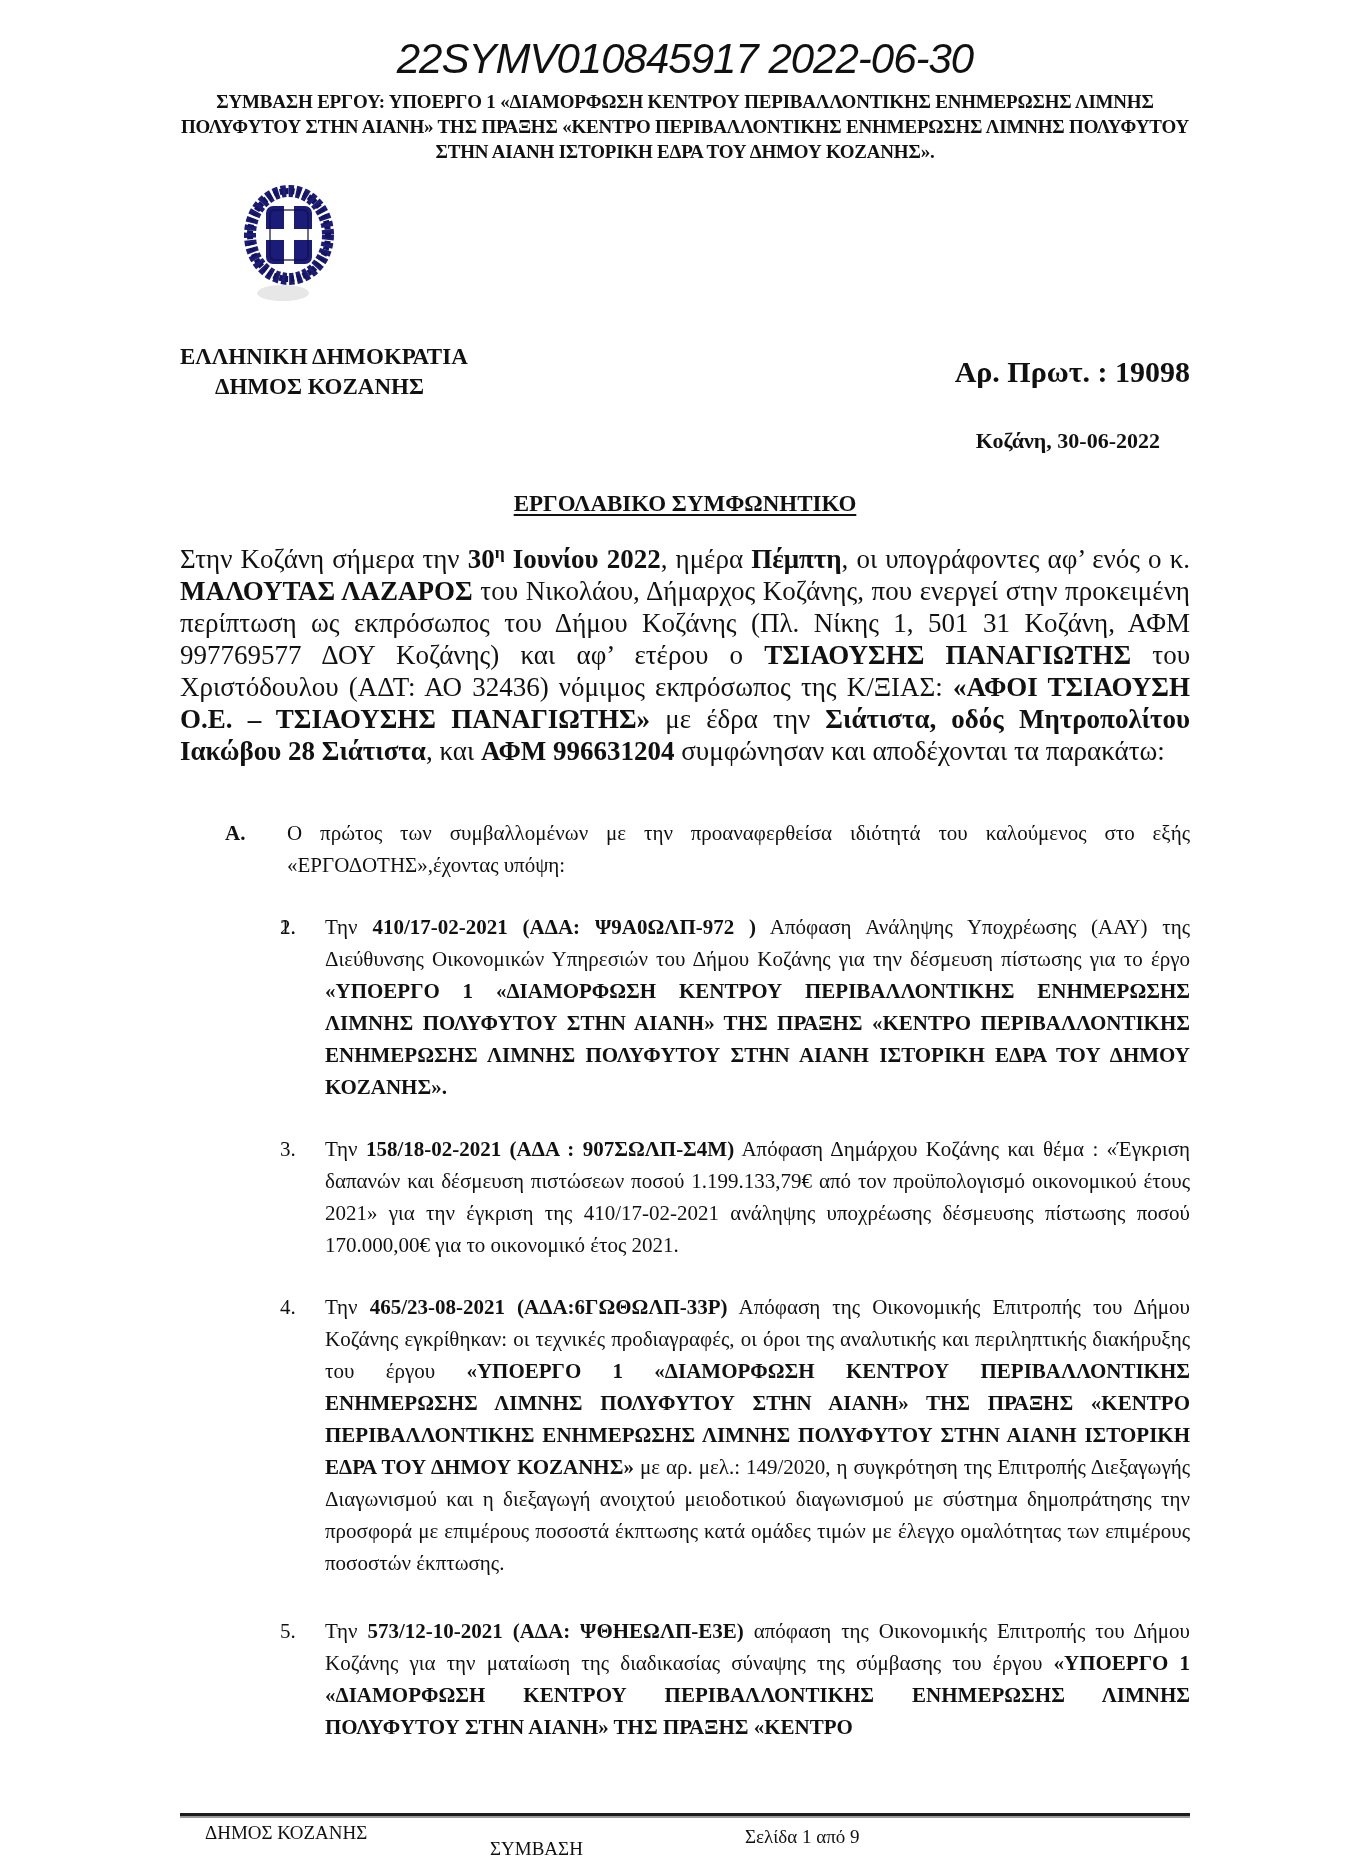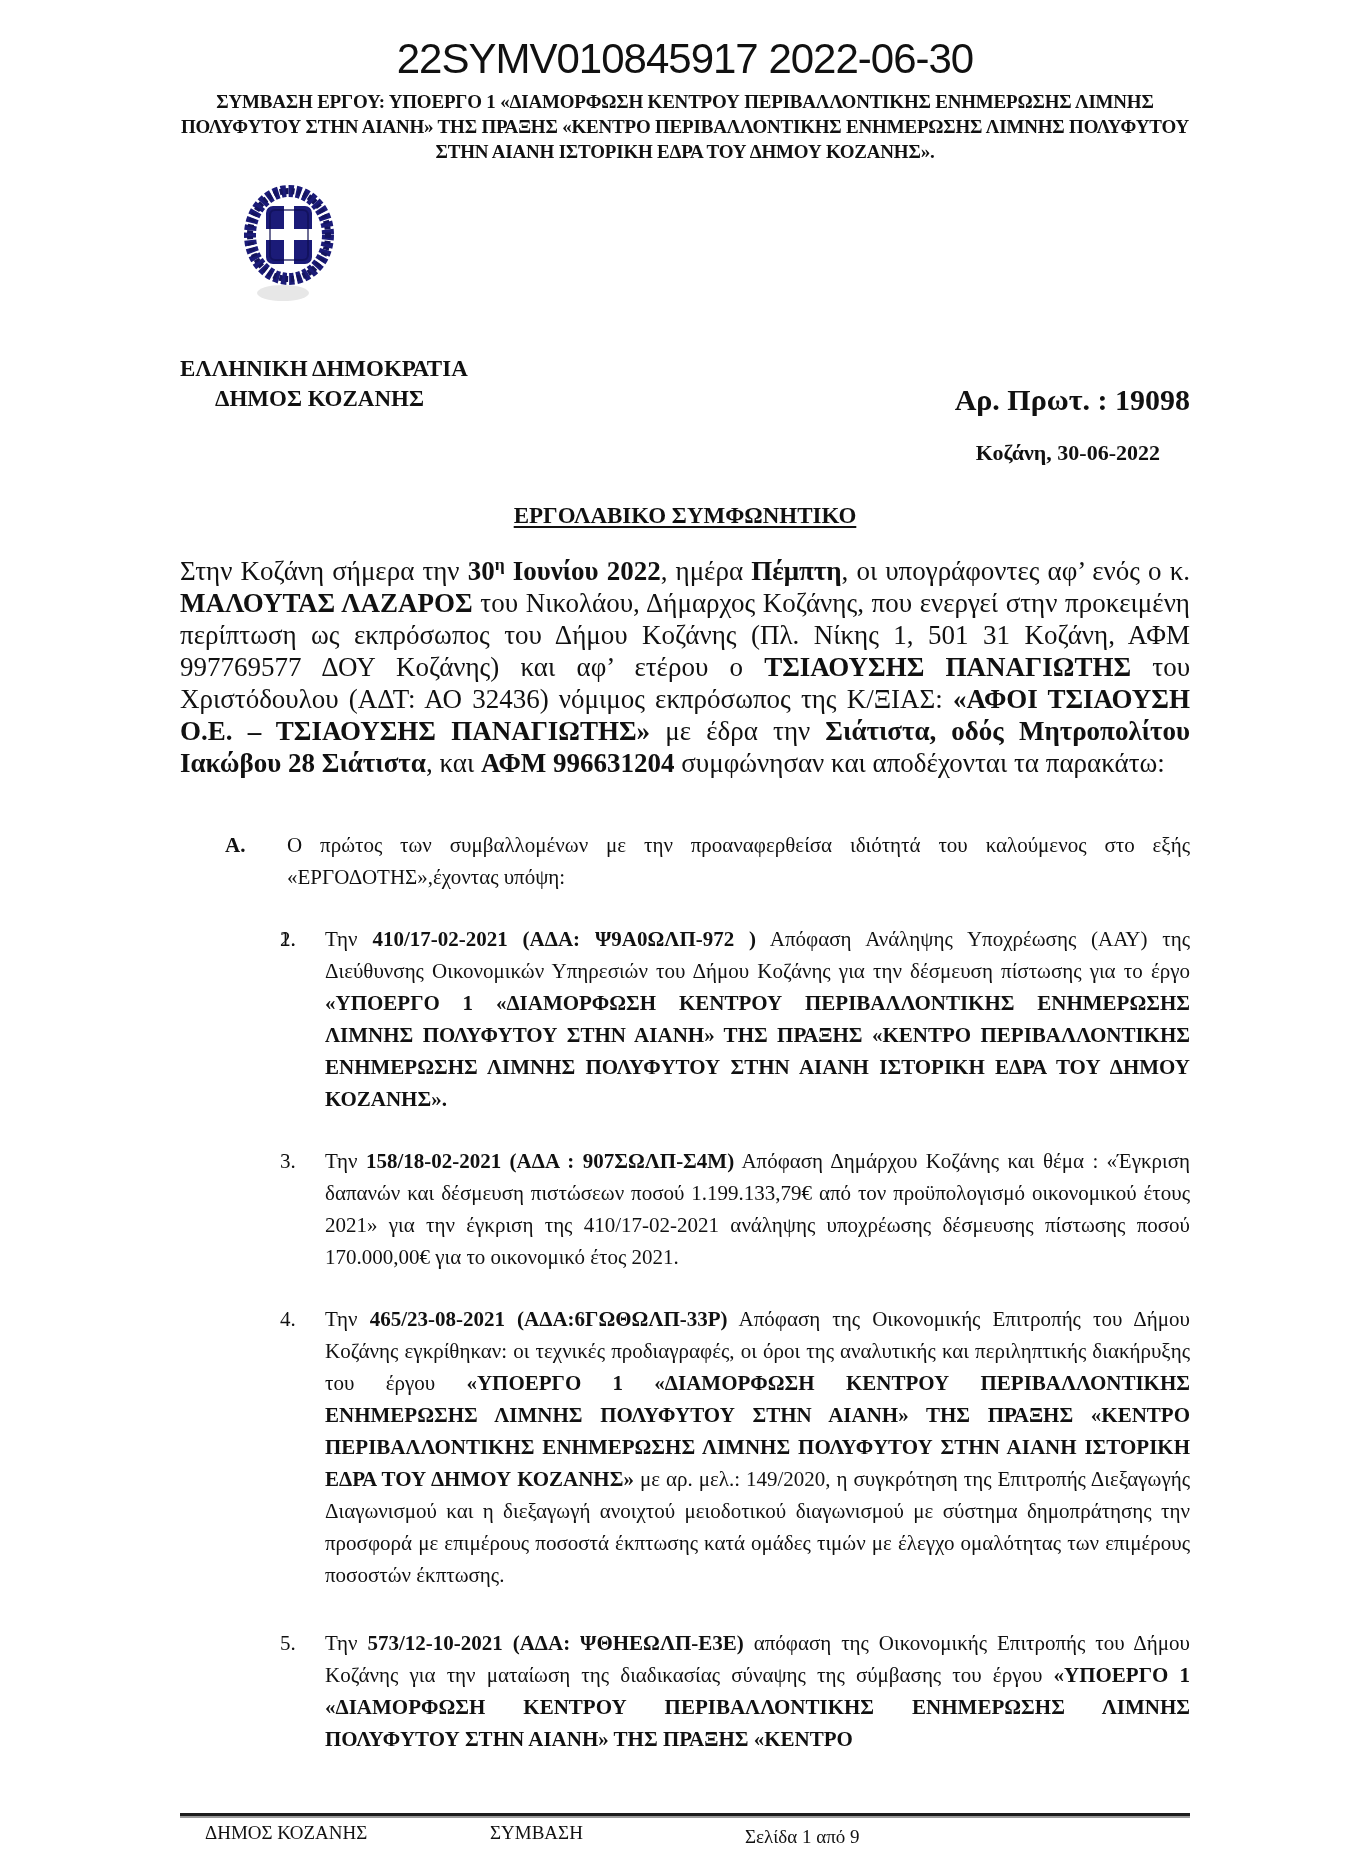--- a/index.html
+++ b/index.html
@@ -15,34 +15,34 @@
     position:relative;
     width:1371px; height:1871px;
     padding:34px 181px 0 180px;
     background:#ffffff;
   }
   
   .doc-id {
     font-family:"Liberation Sans", sans-serif;
     font-size:42px; font-weight:500;
     text-align:center; letter-spacing:-1px;
-    line-height:50px; white-space:nowrap;
+    line-height:50px; white-space:nowrap;font-style:italic;
   }
   .subject {
     font-size:19px; font-weight:bold;
     text-align:center; line-height:25px;
     letter-spacing:-0.2px;
     margin-top:5px;
   }
   
   .emblem-wrap { height:130px; margin-top:16px; padding-left:62px; }
   
   .letterhead-row {
-    display:flex; justify-content:space-between; align-items:flex-end;
-    margin-top:44px;
+    display:flex; justify-content:space-between; align-items:center;
+    margin-top:32px;
   }
   .authority { font-size:23px; font-weight:bold; line-height:30px; }
   .authority .line2 { padding-left:35px; }
   .protocol { font-size:30px; font-weight:bold; line-height:28px; }
   .date-row {
     text-align:right; margin-top:26px; padding-right:30px;
     font-size:22px; font-weight:bold;
   }
   
   .title-block { text-align:center; margin-top:34px; line-height:31px; }
@@ -84,21 +84,21 @@
   .item .num { position:absolute; left:100px; top:0; }
   b { font-weight:bold; }
   
   .footer {
     position:absolute; left:180px; top:1813px; width:1010px;
     border-top:3px solid #1c1c1c;
     box-shadow:0 2px 0 #9a9a9a inset;
   }
   .footer-row { position:relative; height:34px; margin-top:6px; font-size:19px; }
   .footer-row .f-left   { position:absolute; left:25px;  top:0; }
-  .footer-row .f-center { position:absolute; left:310px; top:0; }
+  .footer-row .f-center { position:absolute; left:310px; top:16px; }
   .footer-row .f-right  { position:absolute; left:565px; top:4px; }
 </style>
 </head>
 <body>
 
 <div class="page">
 
   <div class="doc-id">22SYMV010845917 2022-06-30</div>
   <div class="subject">ΣΥΜΒΑΣΗ ΕΡΓΟΥ: ΥΠΟΕΡΓΟ 1 «ΔΙΑΜΟΡΦΩΣΗ ΚΕΝΤΡΟΥ ΠΕΡΙΒΑΛΛΟΝΤΙΚΗΣ ΕΝΗΜΕΡΩΣΗΣ ΛΙΜΝΗΣ ΠΟΛΥΦΥΤΟΥ ΣΤΗΝ ΑΙΑΝΗ» ΤΗΣ ΠΡΑΞΗΣ «ΚΕΝΤΡΟ ΠΕΡΙΒΑΛΛΟΝΤΙΚΗΣ ΕΝΗΜΕΡΩΣΗΣ  ΛΙΜΝΗΣ ΠΟΛΥΦΥΤΟΥ ΣΤΗΝ ΑΙΑΝΗ ΙΣΤΟΡΙΚΗ ΕΔΡΑ ΤΟΥ ΔΗΜΟΥ ΚΟΖΑΝΗΣ».</div>
 

